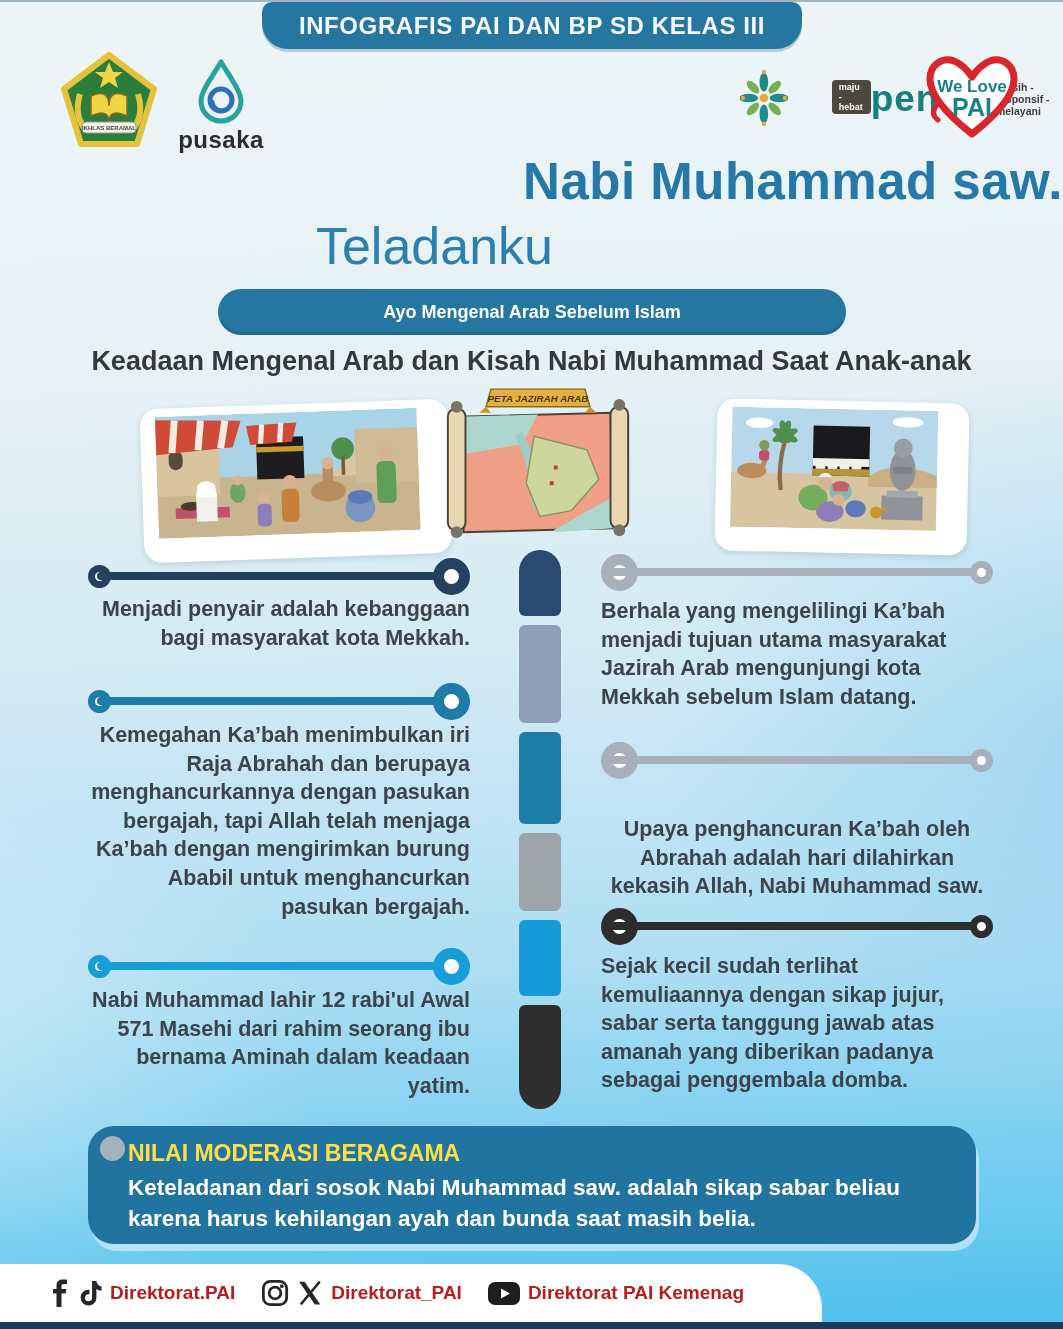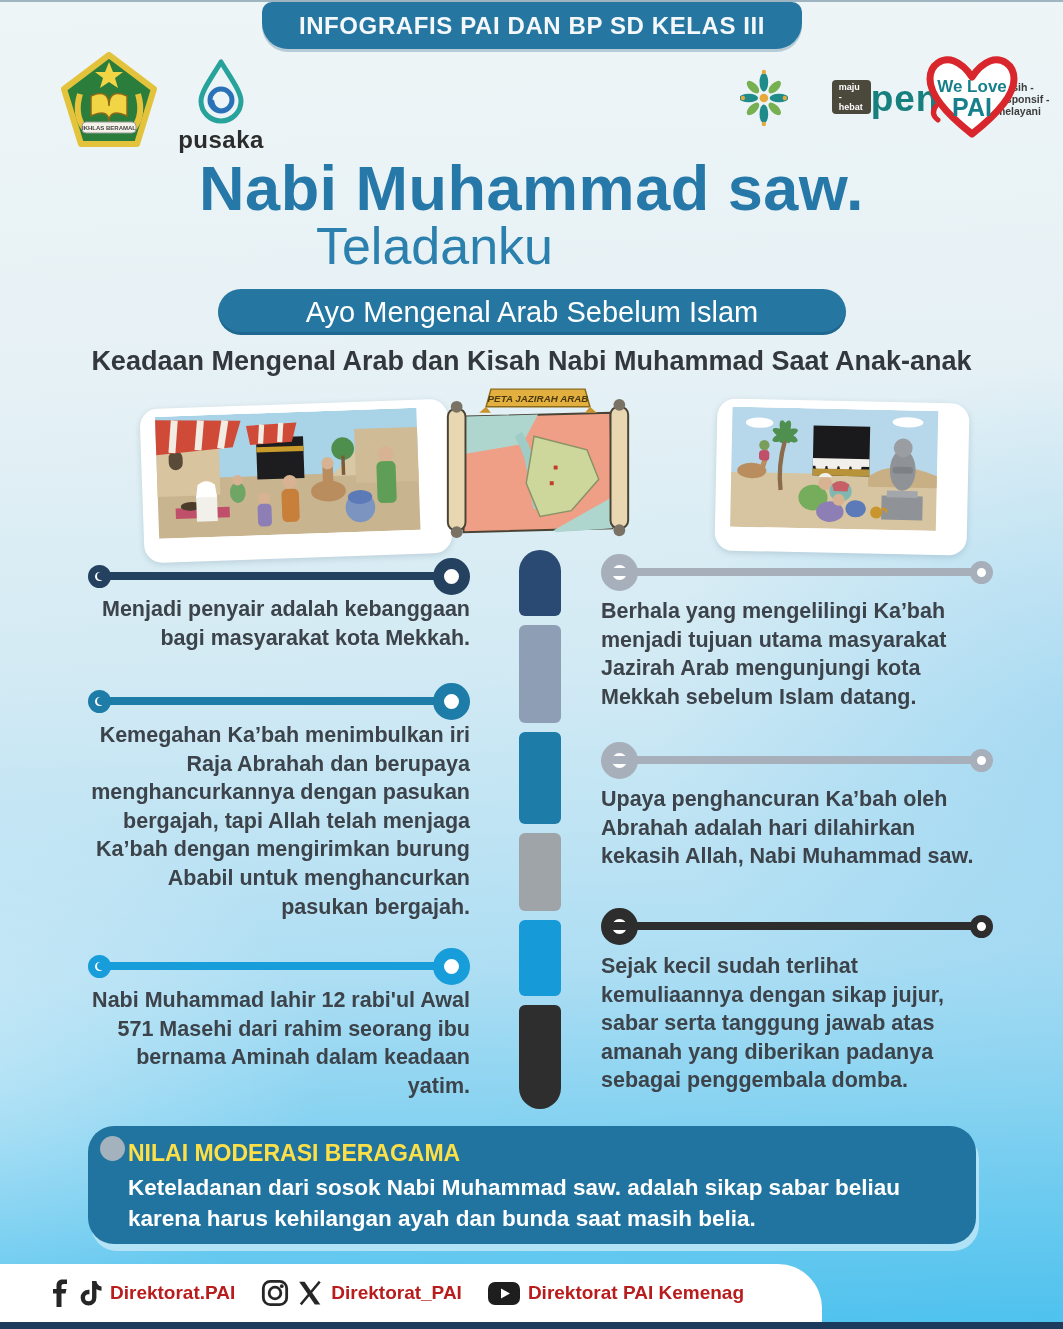--- a/index.html
+++ b/index.html
@@ -21,25 +21,25 @@
   
   .logo-row-item{display:flex;flex-direction:column;align-items:center;}
   .pusaka-word{font-size:24px;font-weight:600;color:#2c2c2c;letter-spacing:.5px;margin-top:2px;}
   .pendis-wrap{display:flex;align-items:center;gap:6px;}
   .pendis-text{display:flex;flex-direction:row;align-items:flex-start;}
   .pendis-tag{background:#4a493b;color:#fff;font-size:9px;font-weight:700;padding:2px 7px;border-radius:4px;margin-left:38px;}
   .pendis-word{color:#17807f;font-size:37px;font-weight:700;line-height:1;letter-spacing:1px;}
   .pendis-sub{color:#3c3c3c;font-size:10.5px;font-weight:700;margin-top:1px;}
 
   
-  .title1{left:0;top:150px;width:1063px;text-align:center;color:#2578a8;font-size:63px;font-weight:700;letter-spacing:.5px;}
+  .title1{left:0;top:150px;width:1063px;text-align:right;color:#2578a8;font-size:51px;font-weight:700;letter-spacing:.5px;}
   .title2{left:0;top:214px;width:869px;text-align:center;color:#2b80ad;font-size:52px;font-weight:400;}
   .pill{left:218px;top:287px;width:628px;height:46px;background:#2577a2;border-radius:24px;
     display:flex;align-items:center;justify-content:center;box-shadow:inset 0 -3px 0 rgba(10,60,90,.25);}
-  .pill span{color:#fff;font-size:29px;font-weight:400;}
+  .pill span{color:#fff;font-size:18px;font-weight:700;}
   .subtitle{left:0;top:344px;width:1063px;text-align:center;color:#33383d;font-size:27px;font-weight:700;}
 
   
   .frame{border:8px solid #fff;border-radius:18px;box-shadow:0 2px 6px rgba(60,90,110,.2);overflow:hidden;background:#fff;}
   .ill-market{left:142px;top:402px;width:292px;height:138px;transform:rotate(-2deg);}
   .ill-idol{left:716px;top:399px;width:236px;height:136px;transform:rotate(1.2deg);}
   .ill-map{left:440px;top:381px;width:196px;height:172px;}
 
   
   .bar{left:519px;top:548px;width:42px;display:flex;flex-direction:column;gap:9px;}
@@ -288,21 +288,21 @@
     <div class="line"></div>
     <div class="dot-s"></div>
   </div>
   <div class="abs t-text t-right" style="top:595px;">Berhala yang mengelilingi Ka’bah menjadi tujuan utama masyarakat Jazirah Arab mengunjungi kota Mekkah sebelum Islam datang.</div>
 
   <div class="abs conn from-right t-right" style="top: 740px; --c: #a7b0ba;">
     <div class="dot-b"></div>
     <div class="line"></div>
     <div class="dot-s"></div>
   </div>
-  <div class="abs t-text t-right" style="top:783px;">Upaya penghancuran Ka’bah oleh Abrahah adalah hari dilahirkan kekasih Allah, Nabi Muhammad saw.</div>
+  <div class="abs t-text t-right" style="top:813px;text-align:center;">Upaya penghancuran Ka’bah oleh Abrahah adalah hari dilahirkan kekasih Allah, Nabi Muhammad saw.</div>
 
   <div class="abs conn from-right t-right" style="top: 906px; --c: #2d2d2d;">
     <div class="dot-b"></div>
     <div class="line"></div>
     <div class="dot-s"></div>
   </div>
   <div class="abs t-text t-right" style="top:950px;">Sejak kecil sudah terlihat kemuliaannya dengan sikap jujur, sabar serta tanggung jawab atas amanah yang diberikan padanya sebagai penggembala domba.</div>
 
   <div class="abs mod-box">
     <div class="mod-pin"></div>

